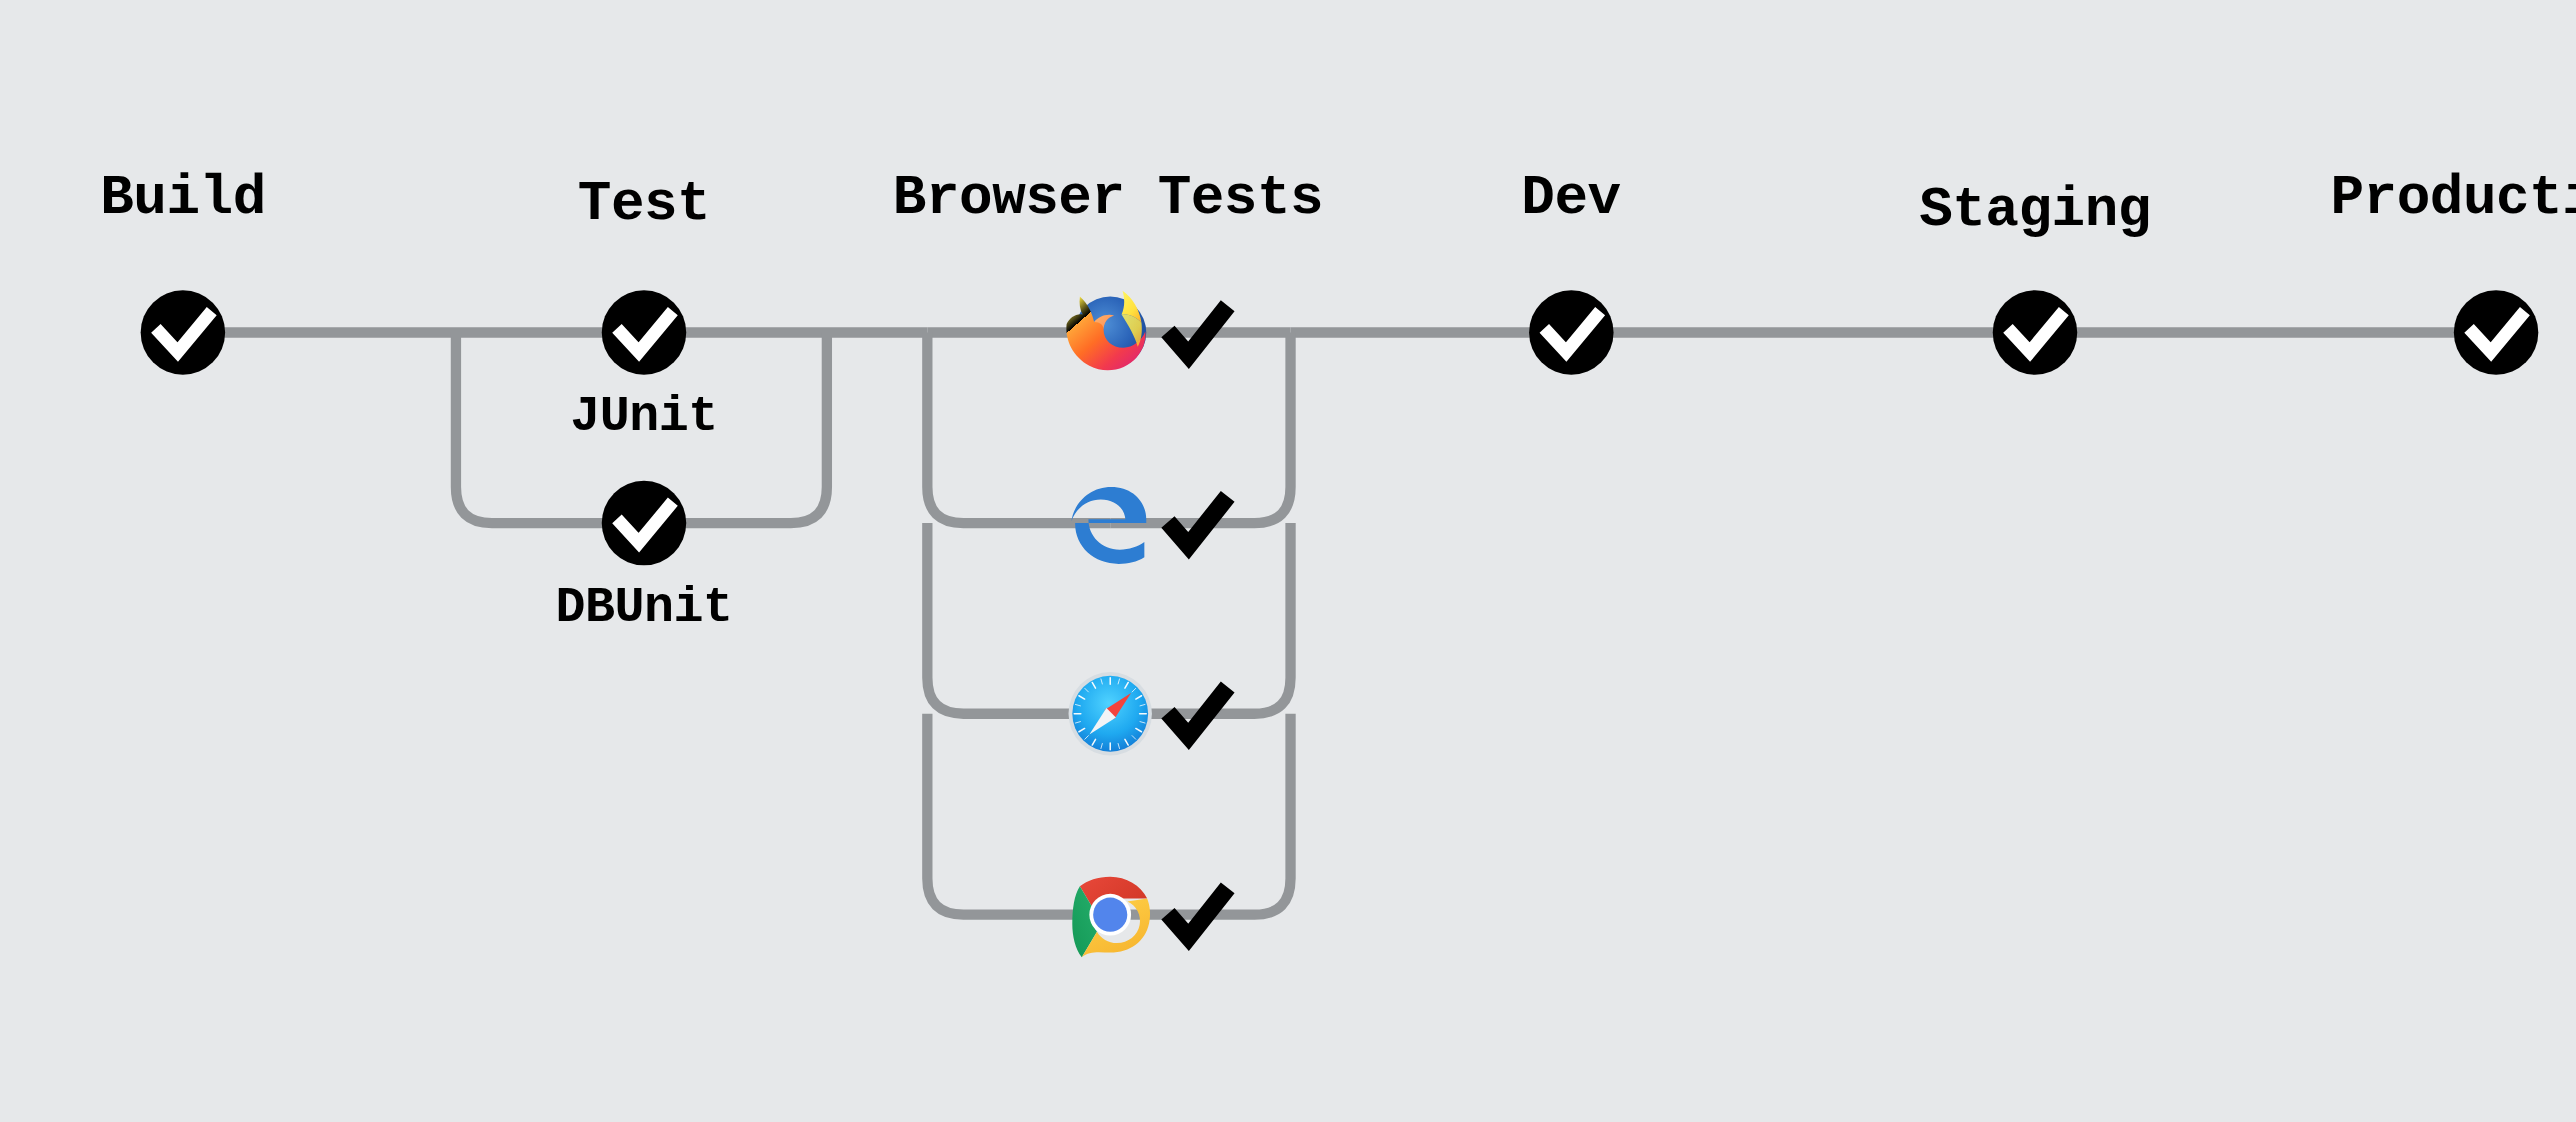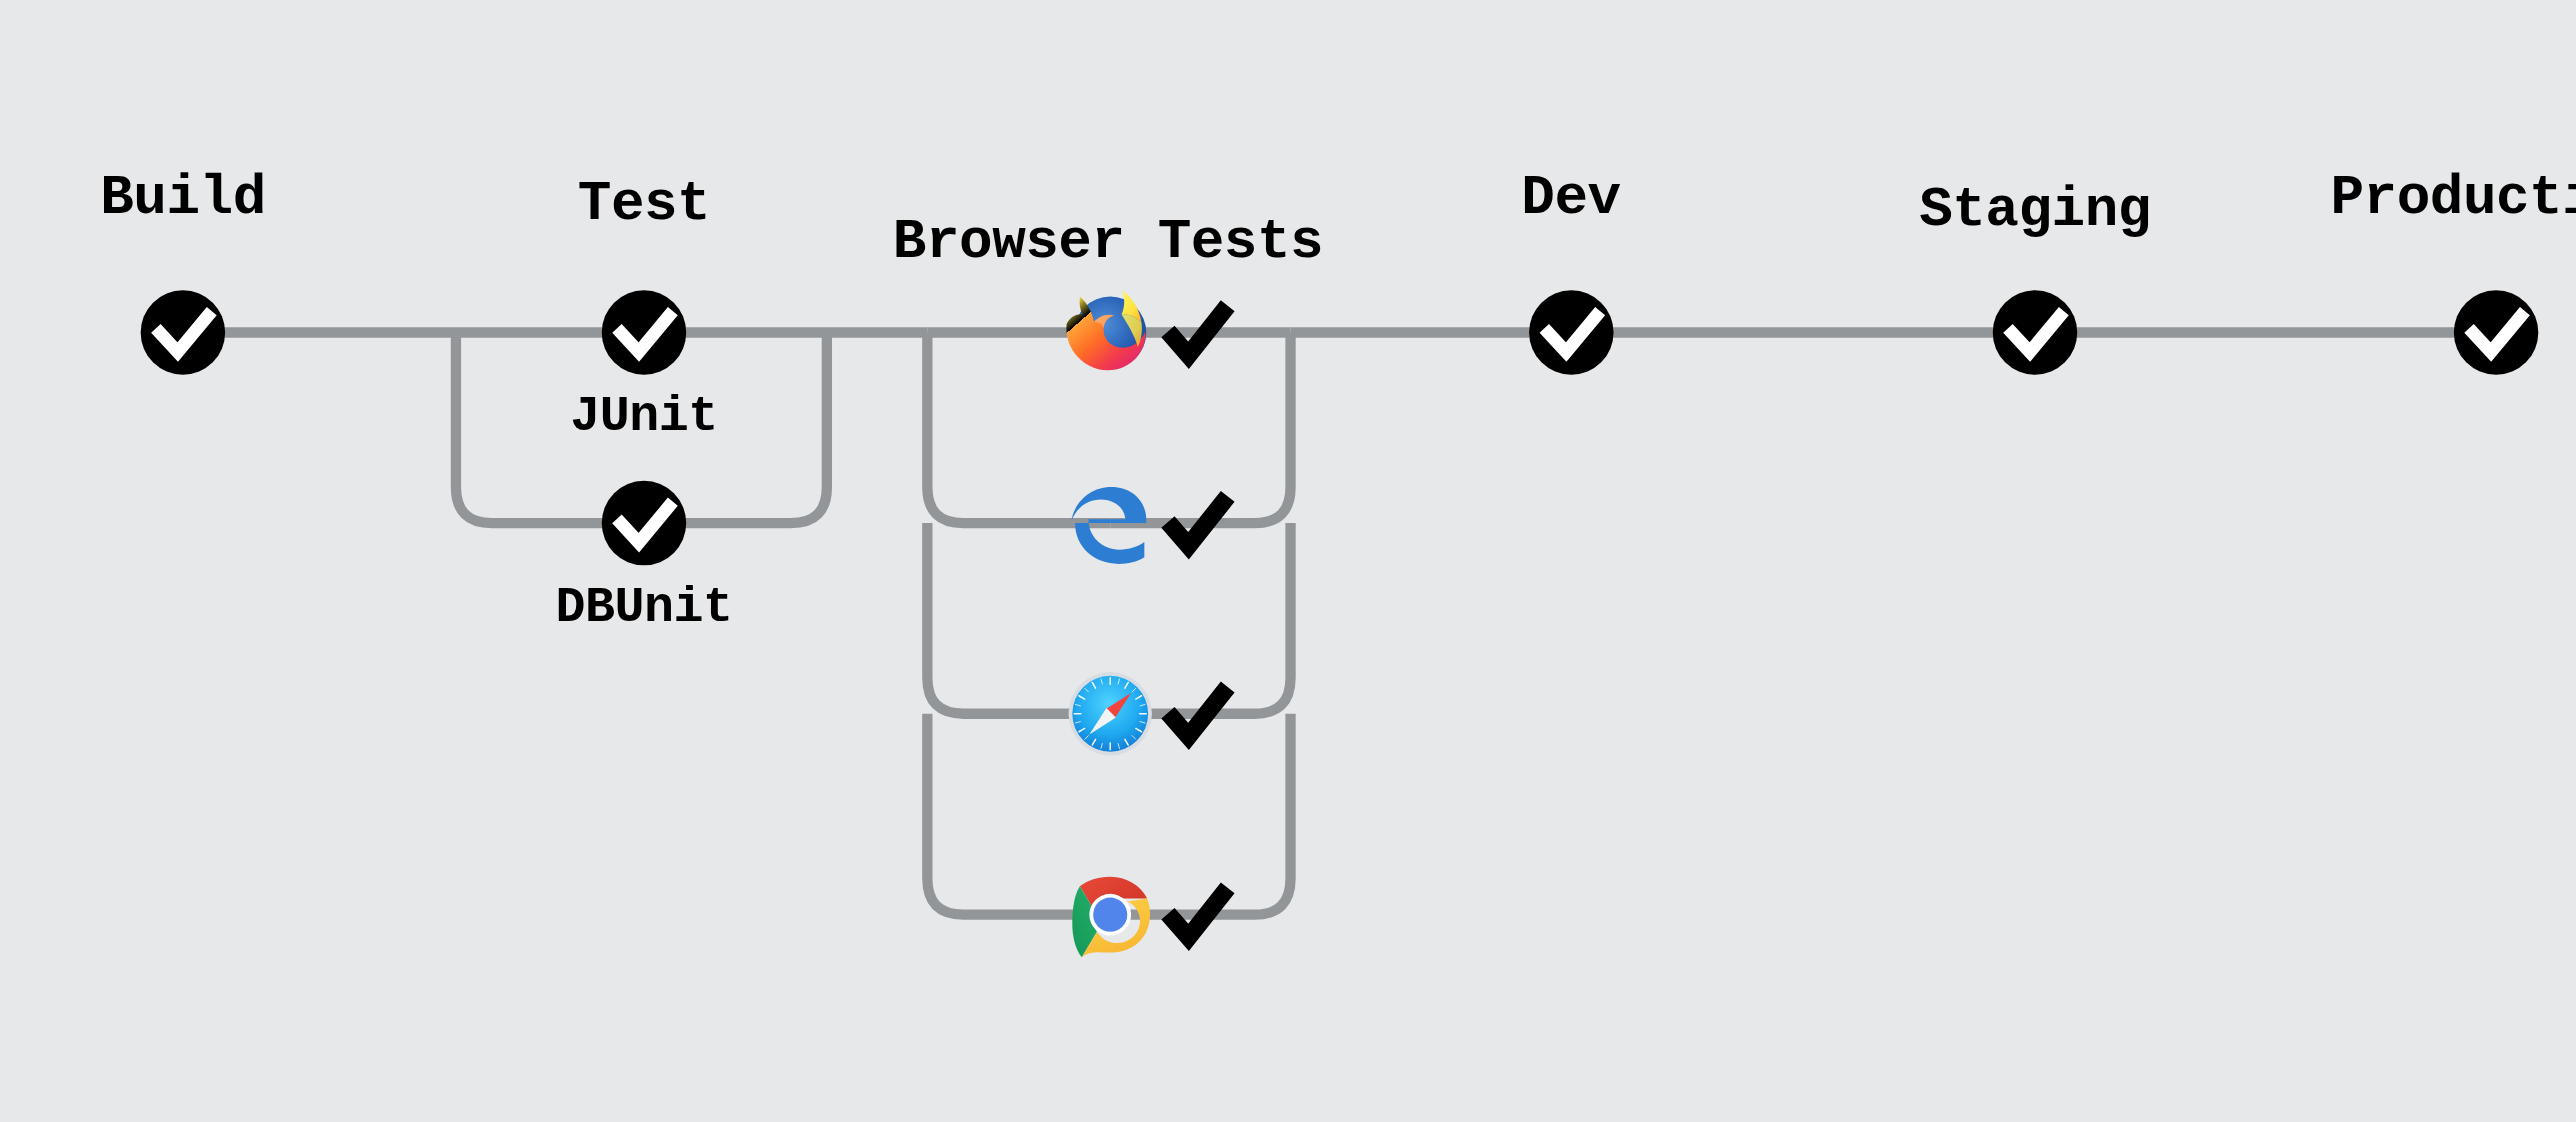--- a/index.html
+++ b/index.html
@@ -211,21 +211,21 @@
       </g>
       <path fill="none" stroke="#000000" stroke-width="34" stroke-linecap="butt" stroke-linejoin="miter" d="M 112 -2 L 152 44 L 228 -52"></path>
     </g>
 
   </svg>
 
   <div class="stage-label" style="left:183px; top:198px;">Build</div>
 
   <div class="stage-label" style="left:644px; top:204px;">Test</div>
 
-  <div class="stage-label" style="left:1108px; top:198px;margin-top:44px;">Browser Tests</div>
+  <div class="stage-label" style="left:1108px; top:198px;">Browser Tests</div>
 
   <div class="stage-label" style="left:1571px; top:198px;text-align:right;">Dev</div>
 
   <div class="stage-label" style="left:2035px; top:210px;">Staging</div>
 
   <div class="stage-label" style="left:2496px; top:198px;">Production</div>
 
   <div class="sub-label" style="left:644px; top:417px;">JUnit</div>
 
   <div class="sub-label" style="left:644px; top:608px;">DBUnit</div>

